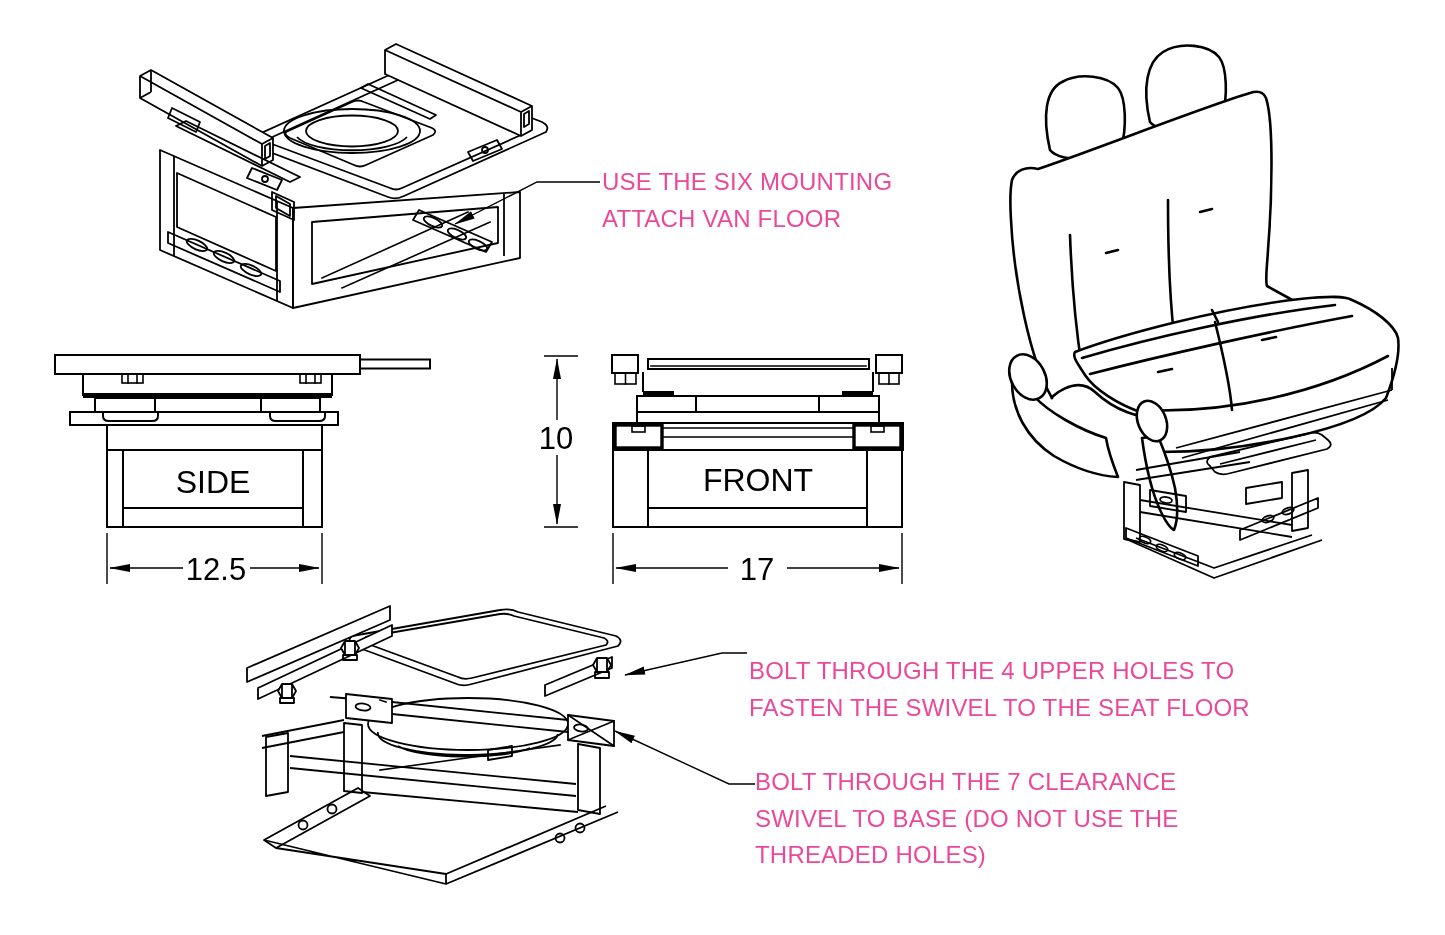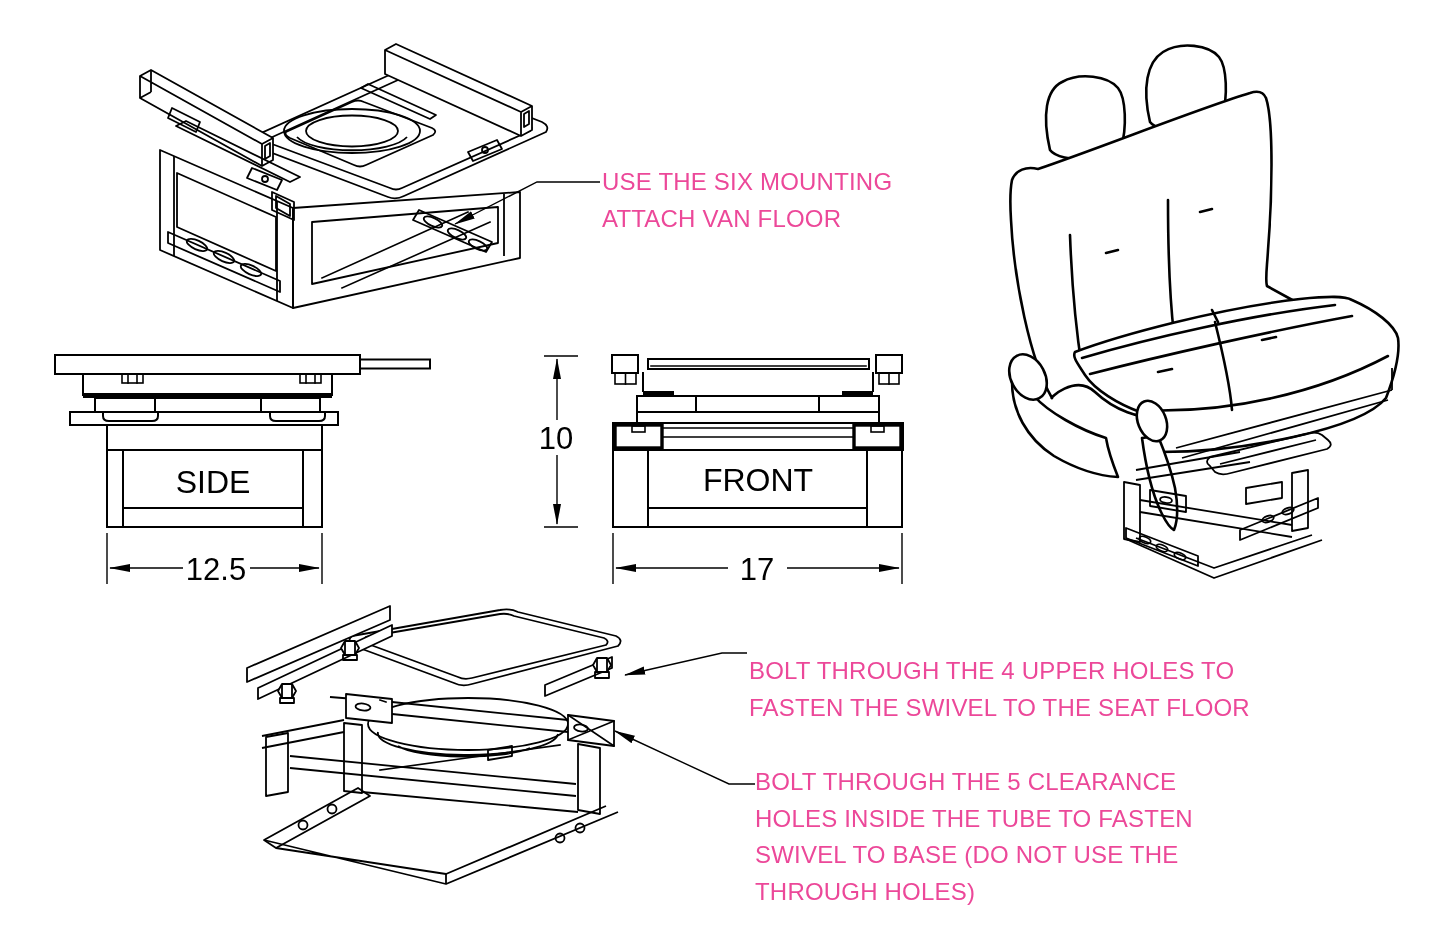--- a/index.html
+++ b/index.html
@@ -264,19 +264,18 @@
   <div>USE THE SIX MOUNTING</div>
   <div>ATTACH VAN FLOOR</div>
 </div>
 
 <div class="callout" style="left:749px;top:633px;margin-top:20px;">
   <div>BOLT THROUGH THE 4 UPPER HOLES TO</div>
   <div>FASTEN THE SWIVEL TO THE SEAT FLOOR</div>
 </div>
 
 <div class="callout" style="left:755px;top:764px;">
-  <div>BOLT THROUGH THE 5 CLEARANCE</div>
-  <div>HOLES INSIDE THE TUBE TO FASTEN</div>
+  <div>BOLT THROUGH THE 7 CLEARANCE</div>
   <div>SWIVEL TO BASE (DO NOT USE THE</div>
-  <div>THROUGH HOLES)</div>
+  <div>THREADED HOLES)</div>
 </div>
 
 </div>
 
 </body></html>

